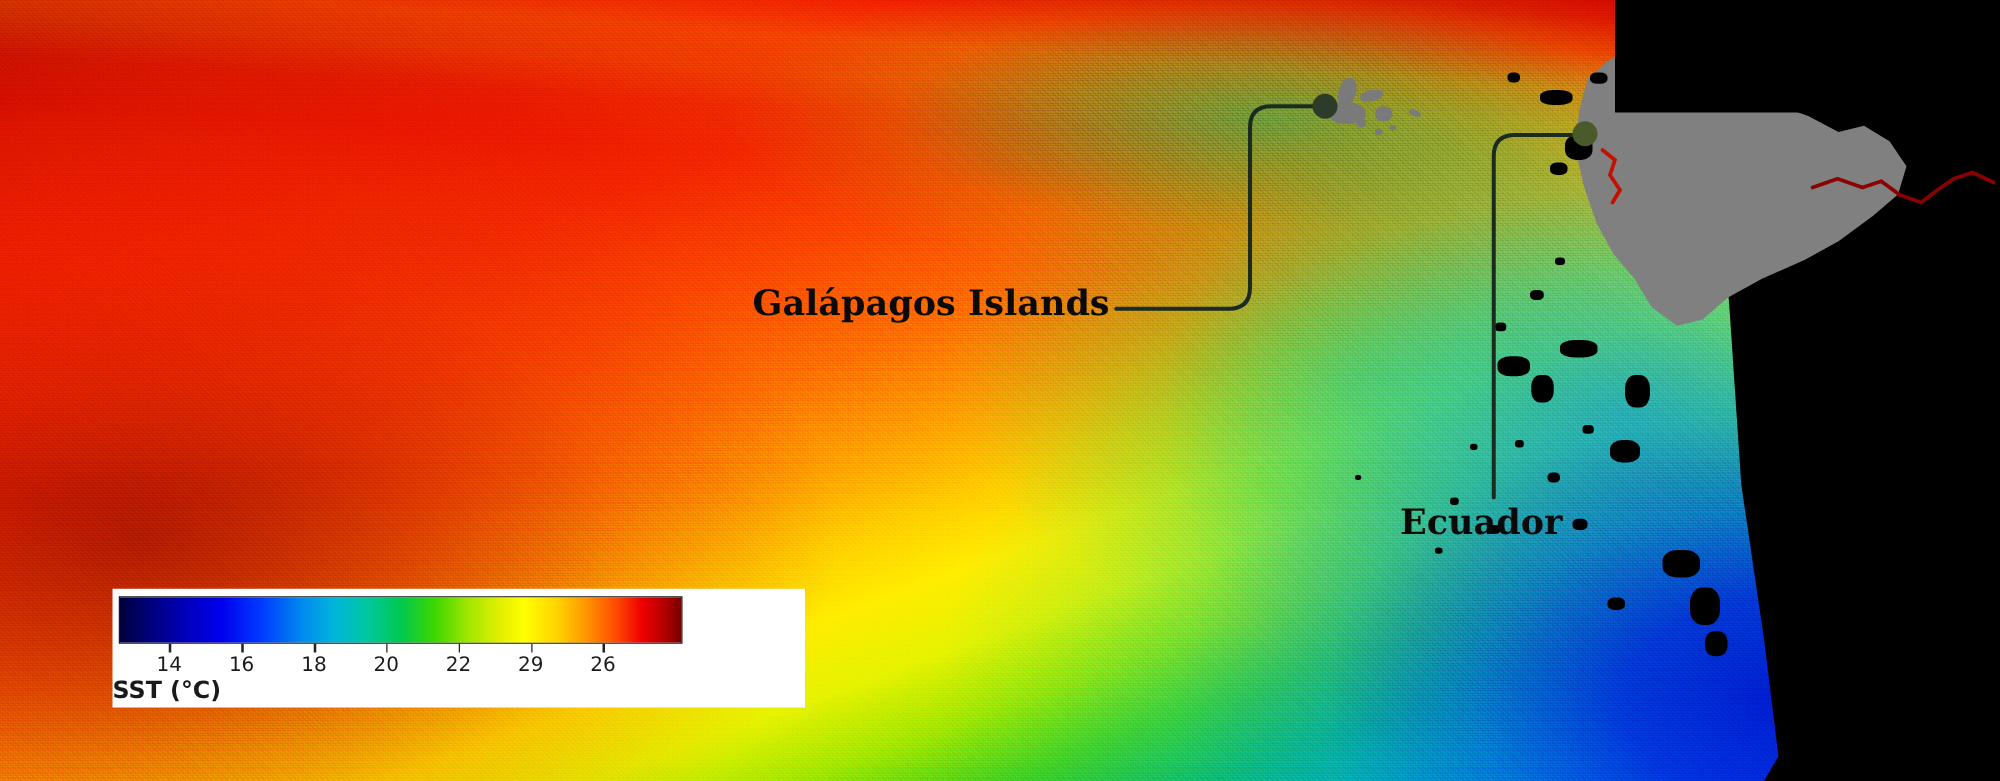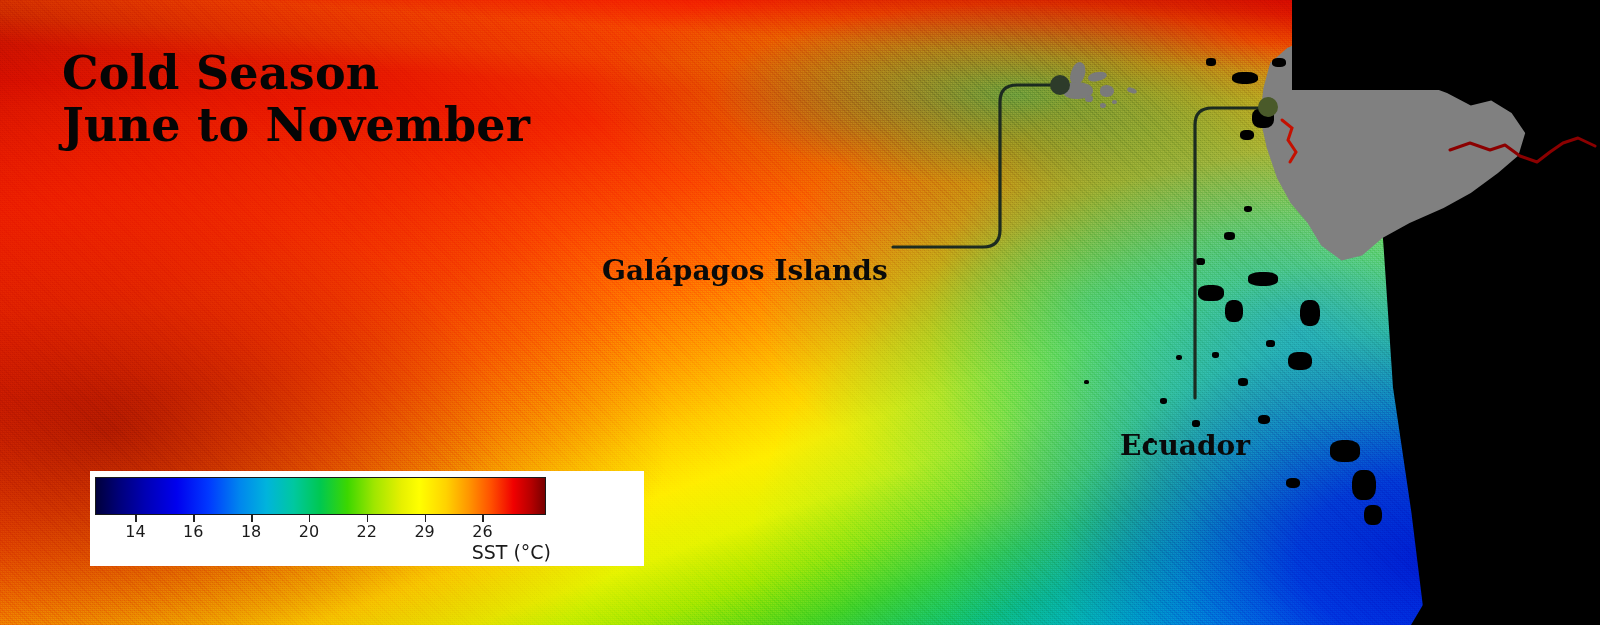--- a/index.html
+++ b/index.html
@@ -156,21 +156,20 @@
   }
   .map-title .line2 { display:block; }
 
   .callout-label {
     position:absolute;
     font-family:"DejaVu Serif", serif;
     font-weight:bold;
     color:#0a0a0a;
     white-space:nowrap;
     line-height:1.08;
-    margin-top:28px;
   }
   .callout-galapagos { left:602px; top:228px; font-size:28px; }
   .callout-ecuador {
     left:1100px; top:403px; font-size:28px;
     text-align:right; width:150px; white-space:normal;
   }
   .callout-ecuador span { display:block; }
 
   .leader-svg { position:absolute; inset:0; pointer-events:none; }
 
@@ -219,24 +218,25 @@
   }
   .legend-labels .tick-label {
     position:absolute; top:0;
     transform:translateX(-50%);
     font-family:"DejaVu Sans", sans-serif;
     font-size:16px;
     color:#1a1a1a;
   }
   .legend-axis-title {
     position:absolute; left:0; top:70px; width:461px;
-    text-align:right;
+    text-align:left;
     font-family:"DejaVu Sans", sans-serif;
     font-size:19px;
     color:#1a1a1a;
+    font-weight:bold;
   }
 </style>
 </head>
 <body>
 
 <div id="stage">
 
   <div class="sst-layer sst-base"></div>
   <div class="sst-layer sst-hot"></div>
   <div class="sst-layer sst-hot2"></div>
@@ -300,24 +300,20 @@
 
   <svg class="leader-svg" width="1600" height="625">
 
     <path d="M893 247 L983 247 Q1000 247 1000 230 L1000 102 Q1000 85 1017 85 L1054 85" fill="none" stroke="#1c2b20" stroke-width="3.2" stroke-linecap="round"></path>
     <circle cx="1060" cy="85" r="10" fill="#2d3b2a"></circle>
 
     <path d="M1195 398 L1195 125 Q1195 108 1212 108 L1261 108" fill="none" stroke="#1c2b20" stroke-width="3.2" stroke-linecap="round"></path>
     <circle cx="1268" cy="107" r="10" fill="#4a5a2a"></circle>
   </svg>
 
-  <div class="map-title">
-    <span>Cold Season</span>
-    <span class="line2">June to November</span>
-  </div>
 
   <div class="callout-label callout-galapagos">Galápagos Islands</div>
 
   <div class="callout-label callout-ecuador">
     <span>Ecuador</span>
   </div>
 
   <div class="legend-box">
     <div class="legend-bar-wrap">
       <div class="legend-bar"></div>

